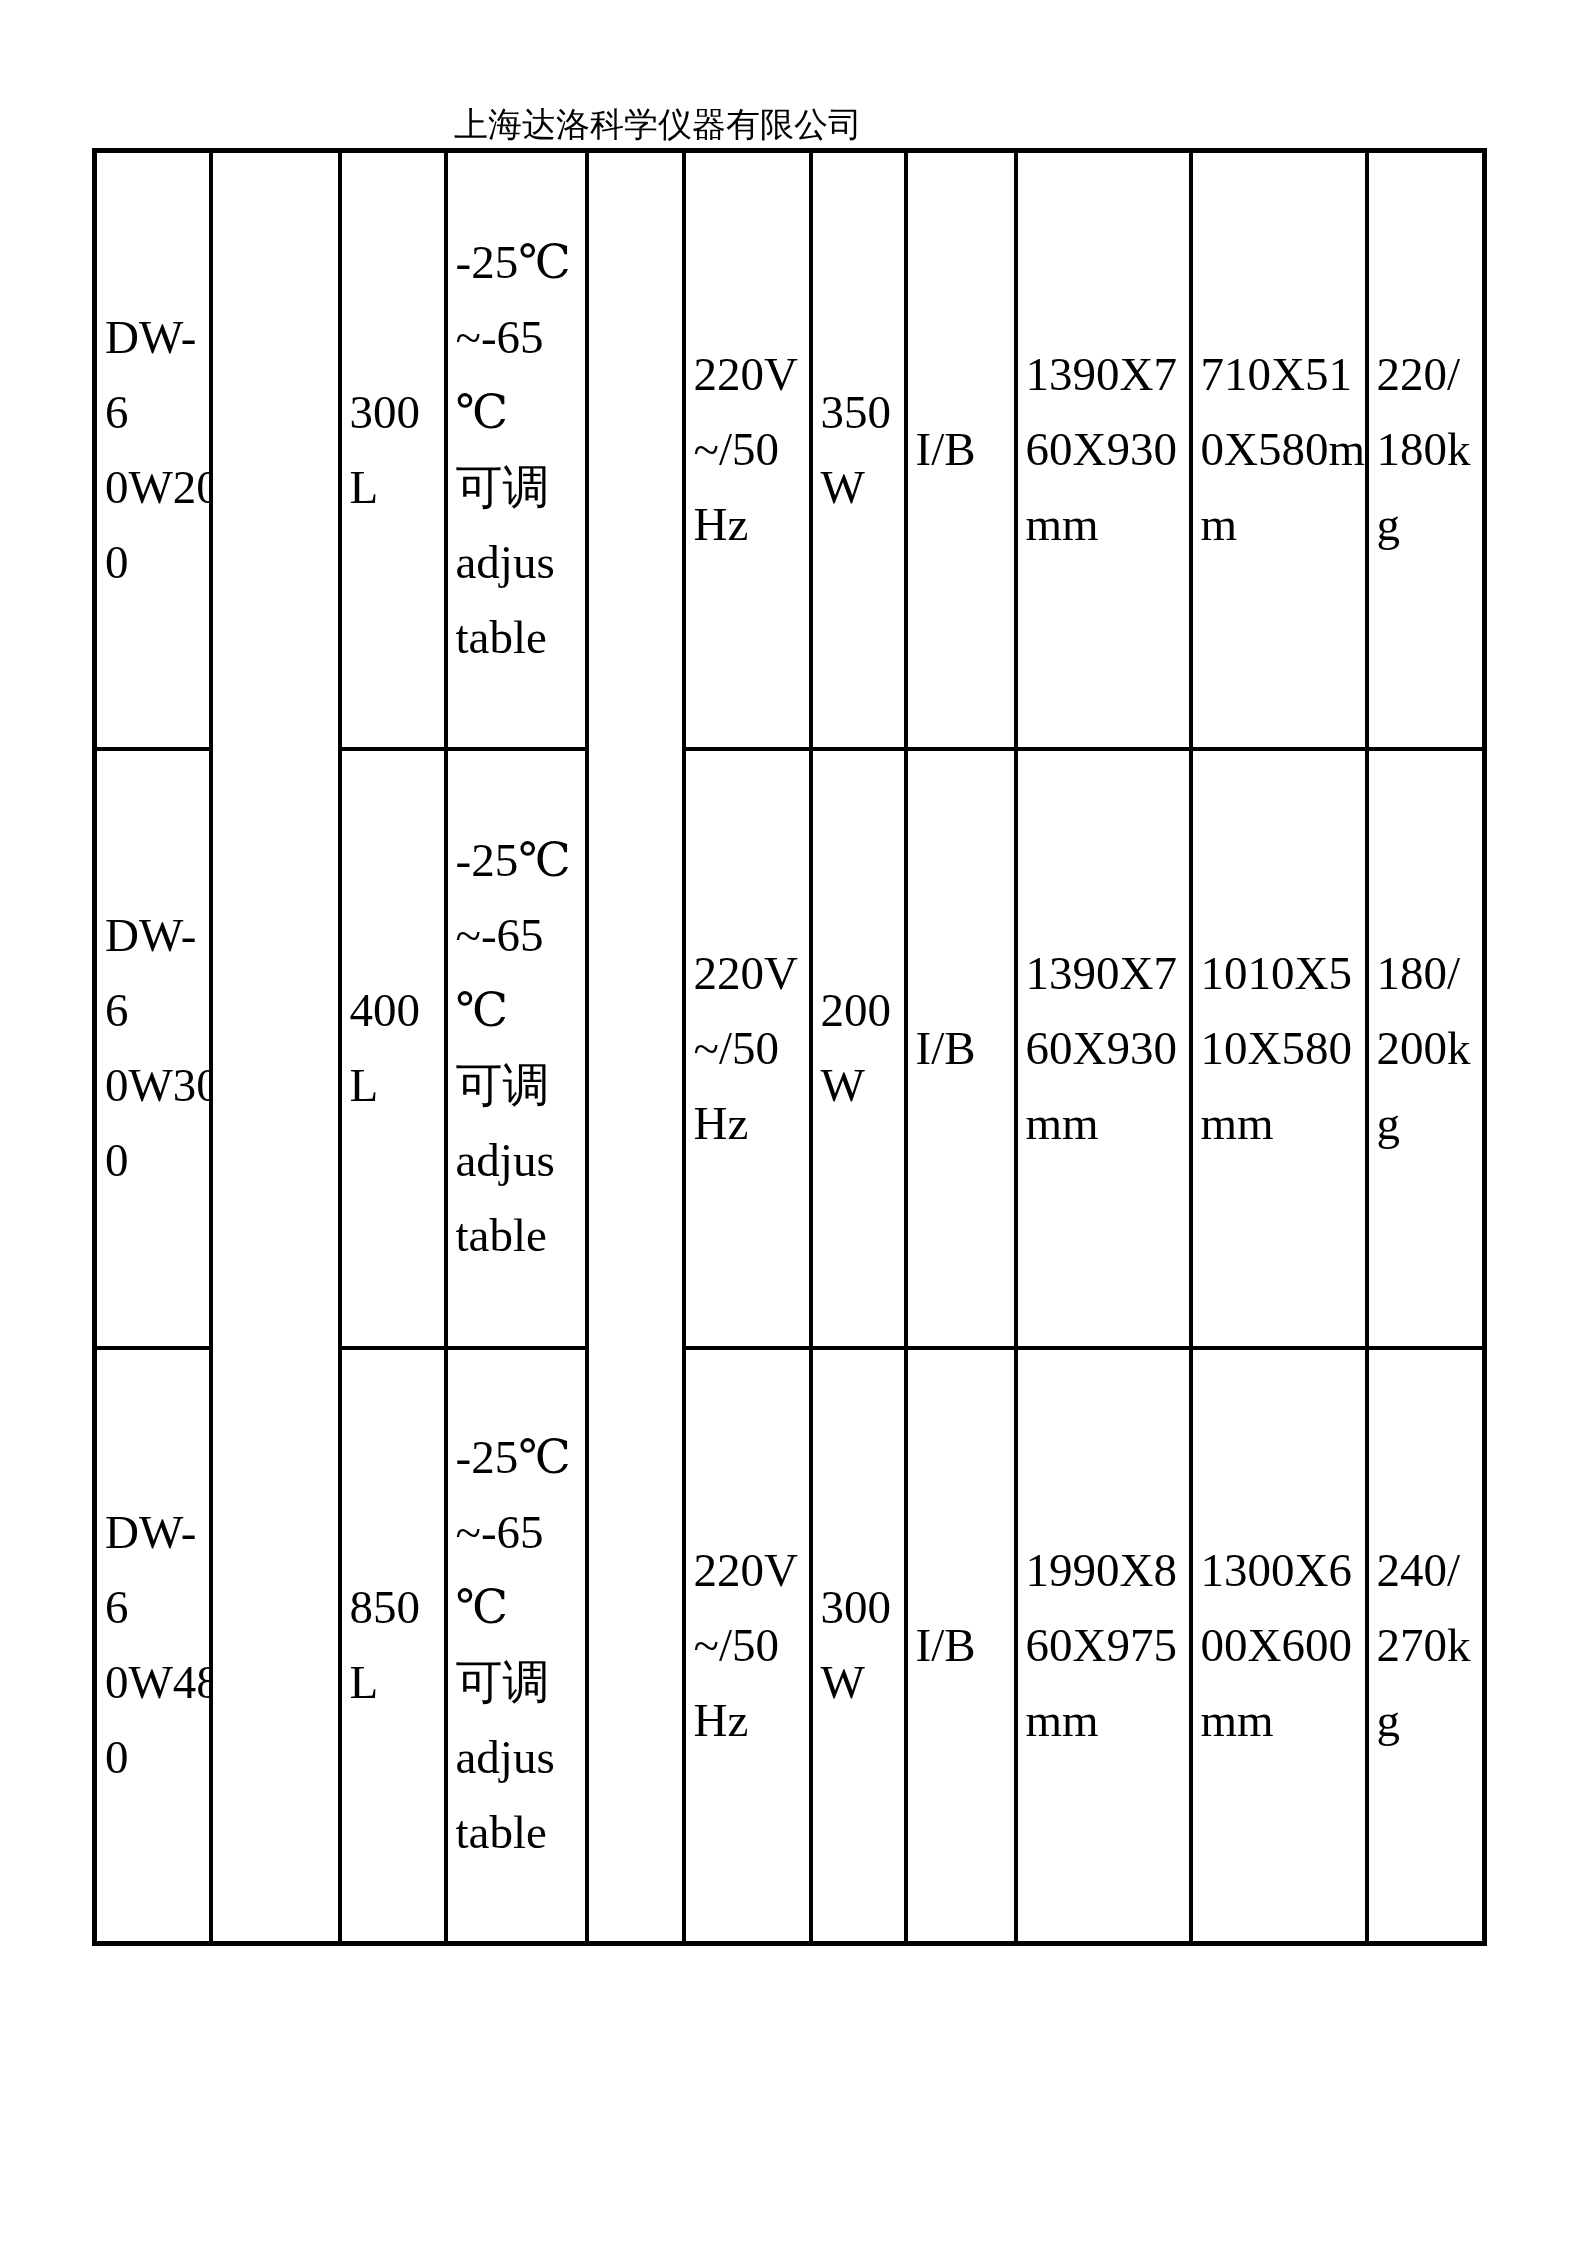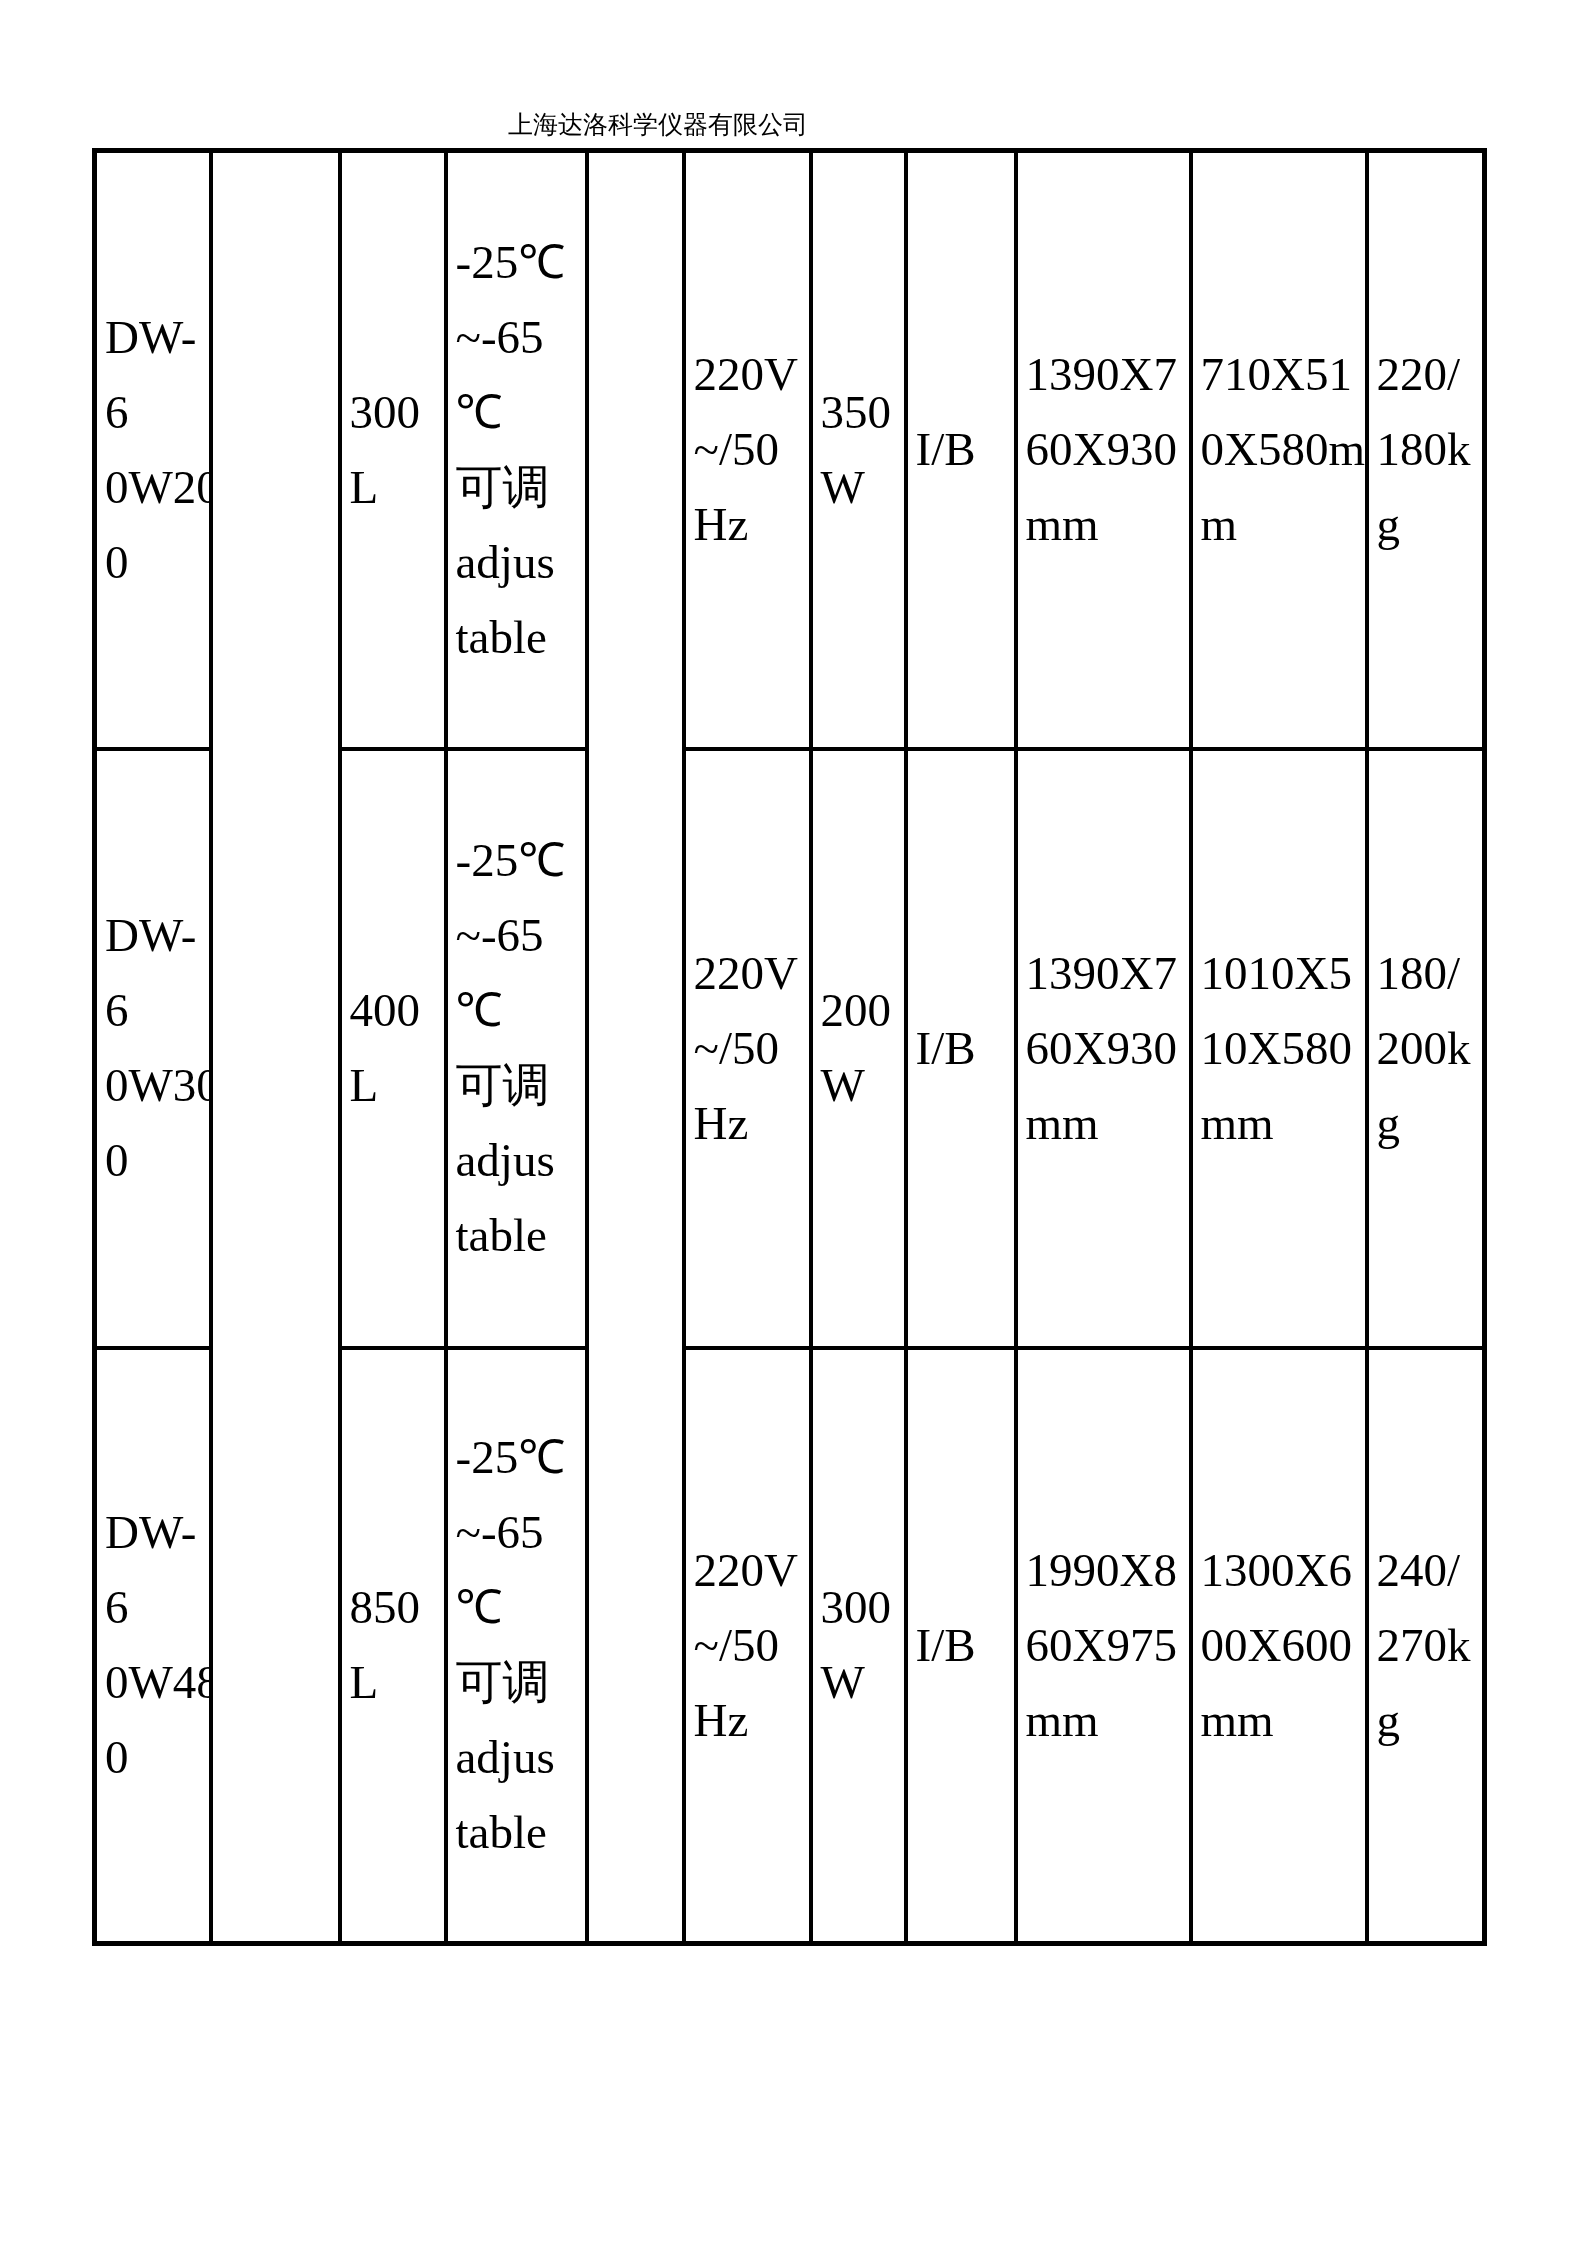--- a/index.html
+++ b/index.html
@@ -13,21 +13,21 @@
     height: 2245px;
     font-family: "Liberation Serif", "DejaVu Serif", serif;
     color: #000000;
   }
   .doc-title {
     position: absolute;
     top: 109px;
     left: 0;
     width: 1316px;
     text-align: center;
-    font-size: 25px;
+    font-size: 34px;
     line-height: 32px;
     color: #000000;
   }
   table.spec-table {
     position: absolute;
     left: 92px;
     top: 148px;
     width: 1390px;
     border-collapse: collapse;
     table-layout: fixed;
@@ -35,21 +35,20 @@
   }
   table.spec-table td {
     border: 4px solid #000000;
     vertical-align: middle;
     padding: 0 2px 0 8px;
     font-size: 47px;
     line-height: 75px;
     white-space: pre-line;
     overflow: hidden;
     color: #000000;
-    font-family: Liberation Serif, serif;
   }
   tr.row-1 { height: 598px; }
   tr.row-2 { height: 599px; }
   tr.row-3 { height: 596px; }
 </style>
 </head>
 <body>
 
 <div class="doc-title">上海达洛科学仪器有限公司</div>
 

